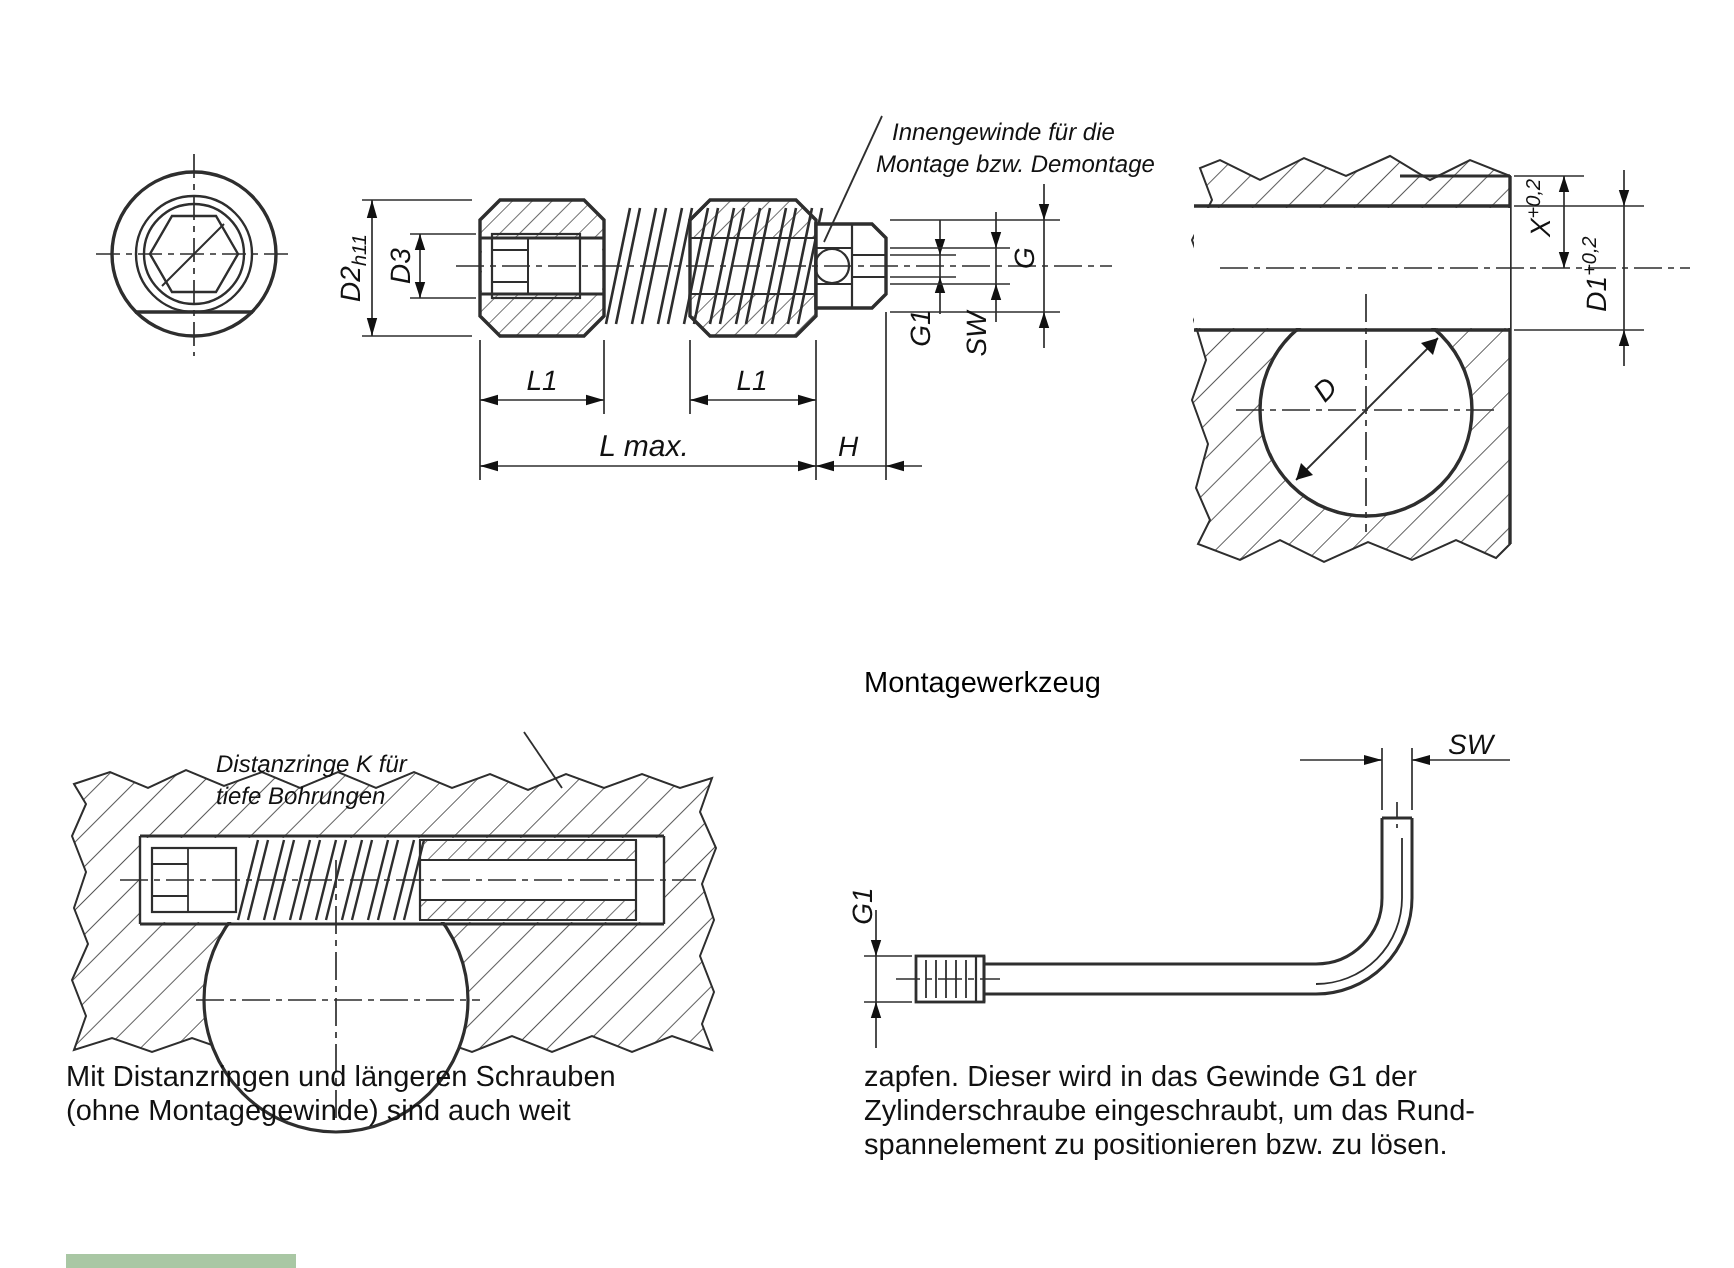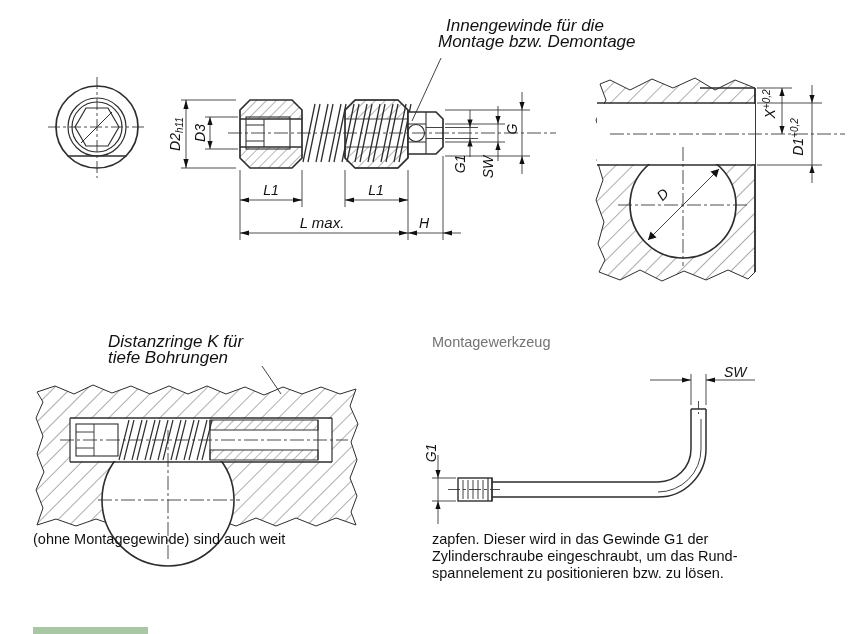--- a/index.html
+++ b/index.html
@@ -1,21 +1,21 @@
 <!DOCTYPE html>
 <html><head>
 <meta charset="utf-8">
 <style>
   html,body{margin:0;padding:0;background:#fff;}
   #stage{position:relative;width:867px;height:634px;background:#ffffff;overflow:hidden;
          font-family:"Liberation Sans","DejaVu Sans",sans-serif;color:#1a1a1a;}
   svg{position:absolute;left:0;top:0;}
   .note{position:absolute;font-size:14.5px;line-height:16.8px;color:#111;letter-spacing:0;}
-  .callout{position:absolute;font-style:italic;font-size:17px;line-height:16px;color:#111;}
-  .plainlabel{position:absolute;font-size:14.5px;color:#737373;}
+  .callout{position:absolute;font-style:italic;font-size:12px;line-height:16px;color:#111;margin-top:40px;}
+  .plainlabel{position:absolute;font-size:14.5px;color:#000000;}
   .greenbar{position:absolute;left:33px;top:627px;width:115px;height:7px;}
   svg text{fill:#111;}
   .dim{font-style:italic;font-size:14px;}
   .dimsmall{font-size:10px;}
 </style>
 </head>
 <body>
 
 <div id="stage">
 
@@ -267,20 +267,21 @@
   </div>
 
   <div class="callout" style="left:108px;top:334px;width:162px;">
     <div>Distanzringe K für</div>
     <div style="margin-right:10px">tiefe Bohrungen</div>
   </div>
 
   <div class="plainlabel" style="left:432px;top:334px;">Montagewerkzeug</div>
 
   <div class="note" style="left:33px;top:531px;width:360px;">
+    <div>Mit Distanzringen und längeren Schrauben</div>
     <div>(ohne Montagegewinde) sind auch weit</div>
   </div>
 
   <div class="note" style="left:432px;top:531px;width:390px;">
     <div>zapfen. Dieser wird in das Gewinde G1 der</div>
     <div>Zylinderschraube eingeschraubt, um das Rund-</div>
     <div>spannelement zu positionieren bzw. zu lösen.</div>
   </div>
 
   <div class="greenbar" style="background:#a9c7a4;"></div>

